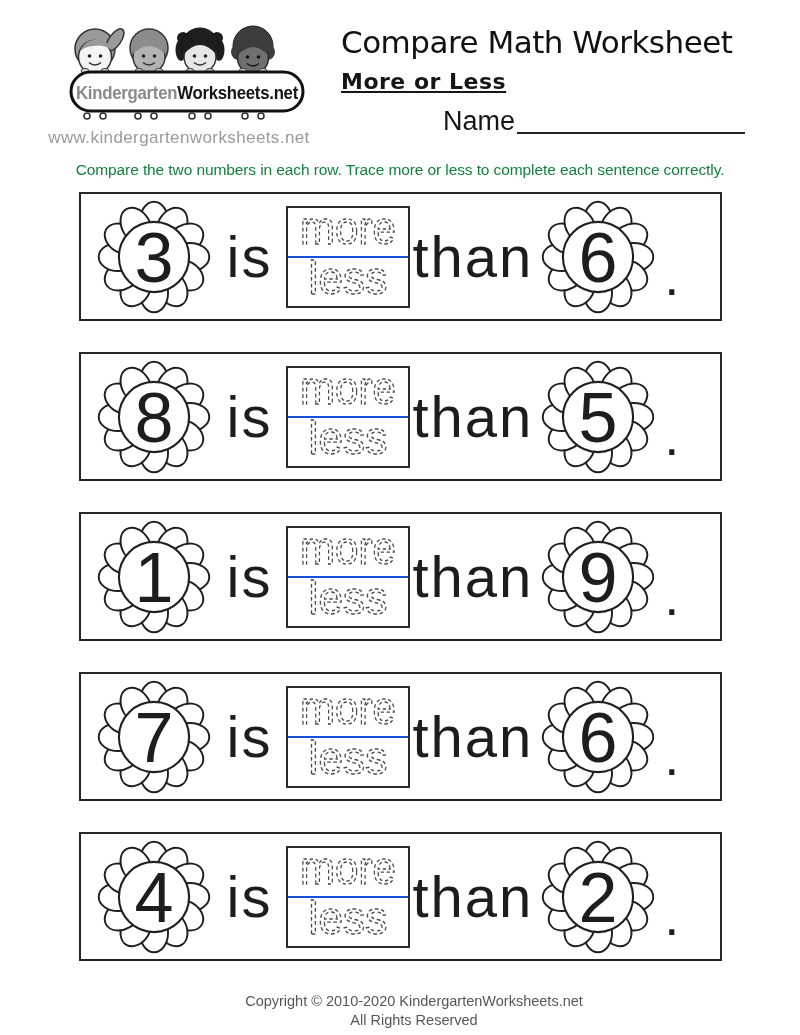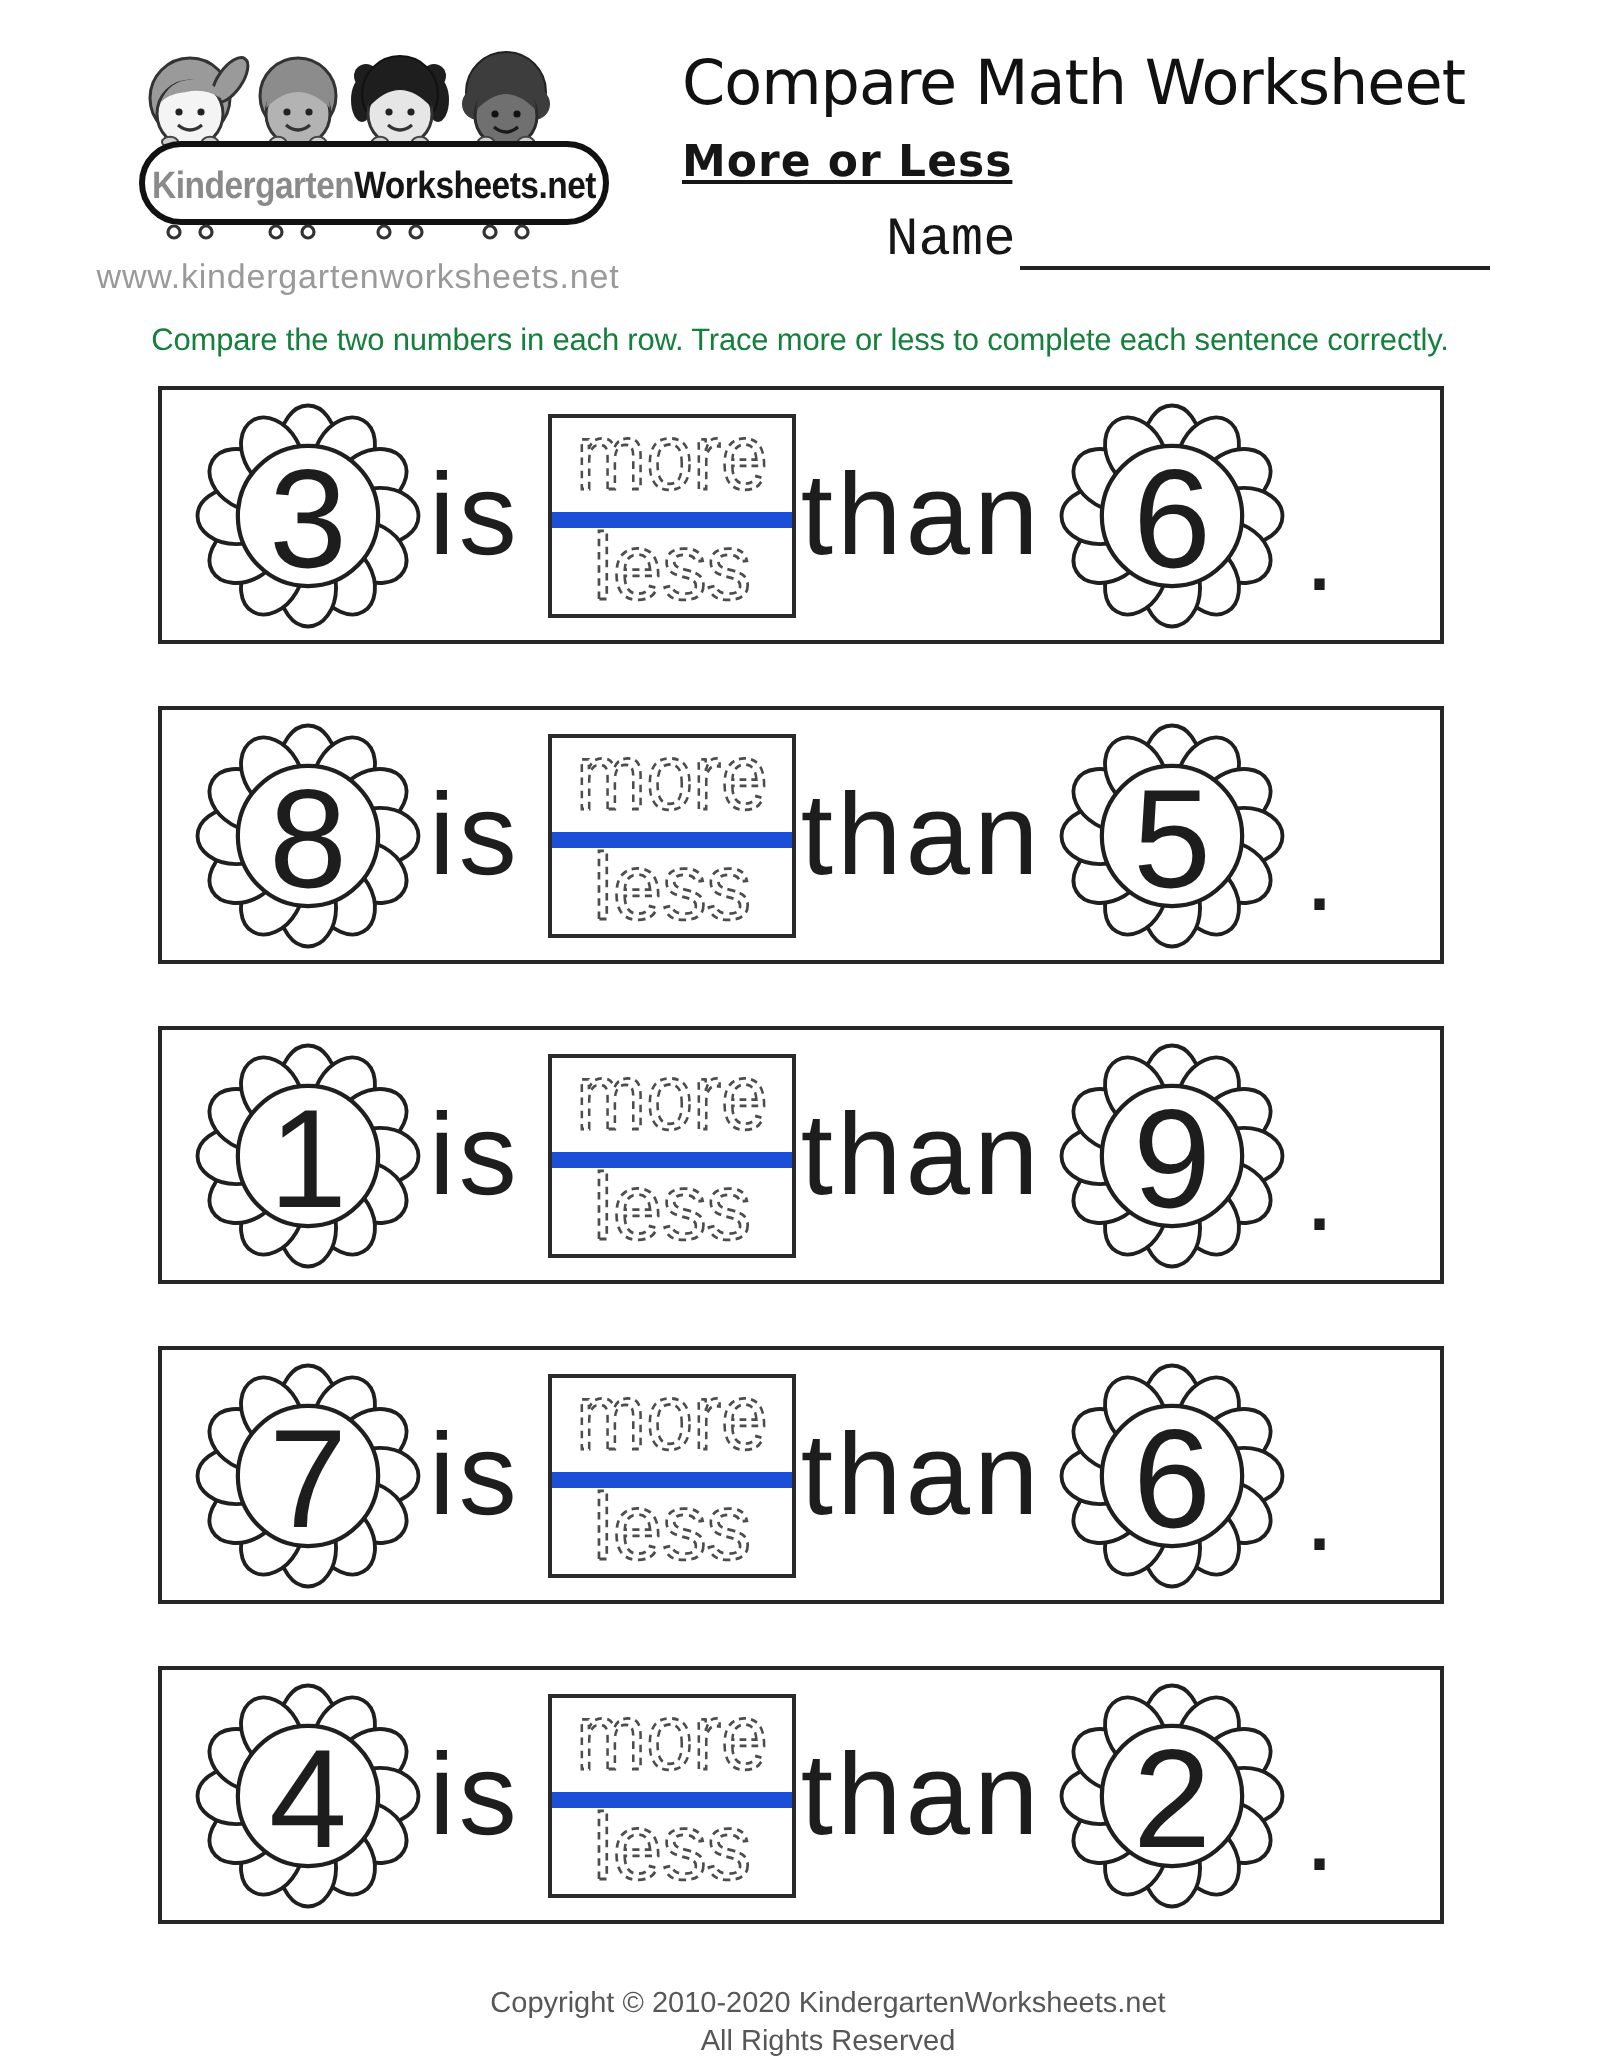--- a/index.html
+++ b/index.html
@@ -9,40 +9,40 @@
   }
   
   .header{display:flex;align-items:flex-start;padding:16px 55px 0 45px;}
   .logo-block{width:268px;flex:0 0 auto;text-align:center;}
   .logo-site{font-size:17px;color:#9a9a9a;letter-spacing:.4px;margin-top:2px;}
   .head-right{flex:1;margin-left:28px;display:flex;flex-direction:column;}
   .title{font-family:"DejaVu Sans", sans-serif;font-size:31px;font-weight:500;
          letter-spacing:-.5px;margin-top:8px;color:#111;}
   .subtitle{font-family:"DejaVu Sans", sans-serif;font-size:22px;font-weight:700;
             letter-spacing:.5px;margin-top:9px;color:#161616;text-decoration:underline;}
-  .name-row{display:flex;align-items:flex-end;margin-top:14px;margin-left:auto;width:302px;font-family:Liberation Mono, monospace;}
+  .name-row{display:flex;align-items:flex-start;margin-top:14px;margin-left:auto;width:302px;}
   .name-label{font-size:27px;color:#161616;line-height:1;}
   .name-line{flex:1;border-bottom:2px solid #222;height:24px;margin-left:2px;}
   
   .instructions{text-align:center;font-size:15.5px;letter-spacing:-.1px;
                 margin-top:13px;color:#15803d;}
   
   .rows{margin-top:13px;}
   .row{width:639px;height:125px;border:2.5px solid #262626;margin:0 auto 31px auto;
        display:flex;align-items:center;background:#fff;}
   .flower{width:114px;height:114px;flex:0 0 auto;margin-left:16px;}
   .flower.right-f{margin-left:8px;}
   .flower-num{font-family:"Liberation Sans", sans-serif;font-size:80px;fill:#1d1d1d;}
   .word{font-size:58px;letter-spacing:2px;color:#1d1d1d;line-height:1;}
-  .word.is{margin-left:4px;}
+  .word.is{margin-left:16px;}
   .word.than{margin-left:2px;}
   .mlbox{margin-left:14px;width:120px;height:98px;border:2px solid #2a2a2a;
          display:flex;flex-direction:column;flex:0 0 auto;background:#fff;}
   .ml-cell{flex:1;display:flex;align-items:center;justify-content:center;}
-  .ml-cell.top{border-bottom:8px solid #1d4ed8;text-align:right;}
+  .ml-cell.top{border-bottom:2px solid #1d4ed8;text-align:right;}
   .trace-svg{width:112px;height:47px;display:block;}
   .trace-text{font-family:"Liberation Sans", sans-serif;font-size:50px;fill:none;
               stroke:#4d4d4d;stroke-width:1.5;stroke-dasharray:4 3;}
   .period{font-size:54px;color:#1d1d1d;margin-left:9px;transform:translateY(19px);line-height:1;}
   
   .footer{text-align:center;margin-top:19px;font-size:14.5px;color:#575757;line-height:1.3;padding-left:28px;}
   
   .defs-holder{position:absolute;width:0;height:0;overflow:hidden;}
 </style>
 </head>

